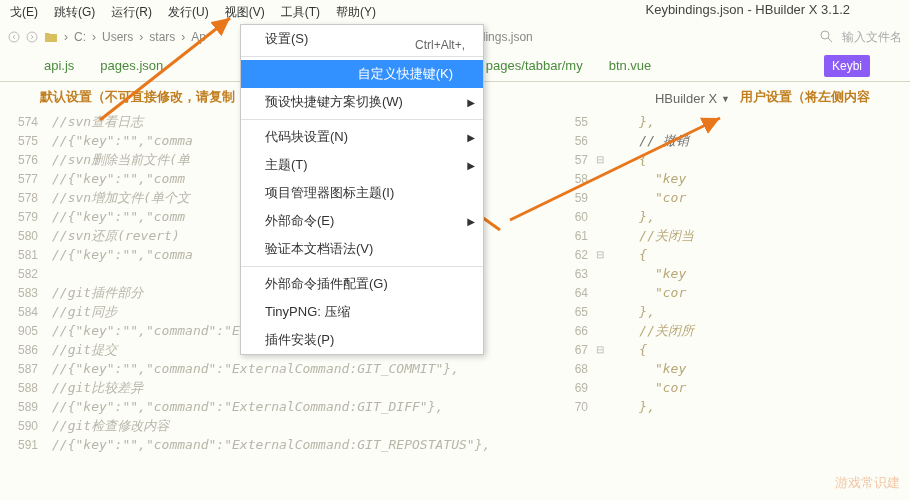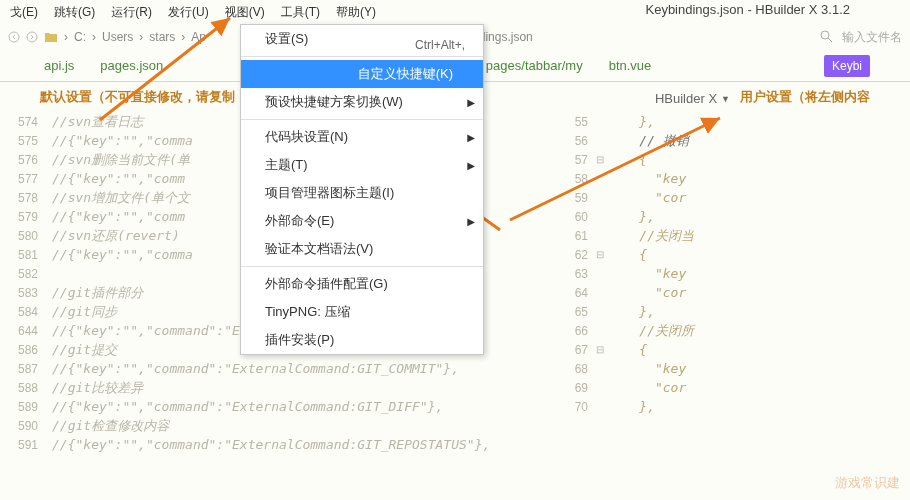--- a/index.html
+++ b/index.html
@@ -187,21 +187,21 @@
       </div>
       <div class="line">
         <span class="ln">583</span>
         <span class="code">//git插件部分</span>
       </div>
       <div class="line">
         <span class="ln">584</span>
         <span class="code">//git同步</span>
       </div>
       <div class="line">
-        <span class="ln">644</span>
+        <span class="ln">905</span>
         <span class="code">//{"key":"","command":"ExternalCommand:GIT_SYNC"},</span>
       </div>
       <div class="line">
         <span class="ln">586</span>
         <span class="code">//git提交</span>
       </div>
       <div class="line">
         <span class="ln">587</span>
         <span class="code">//{"key":"","command":"ExternalCommand:GIT_COMMIT"},</span>
       </div>

